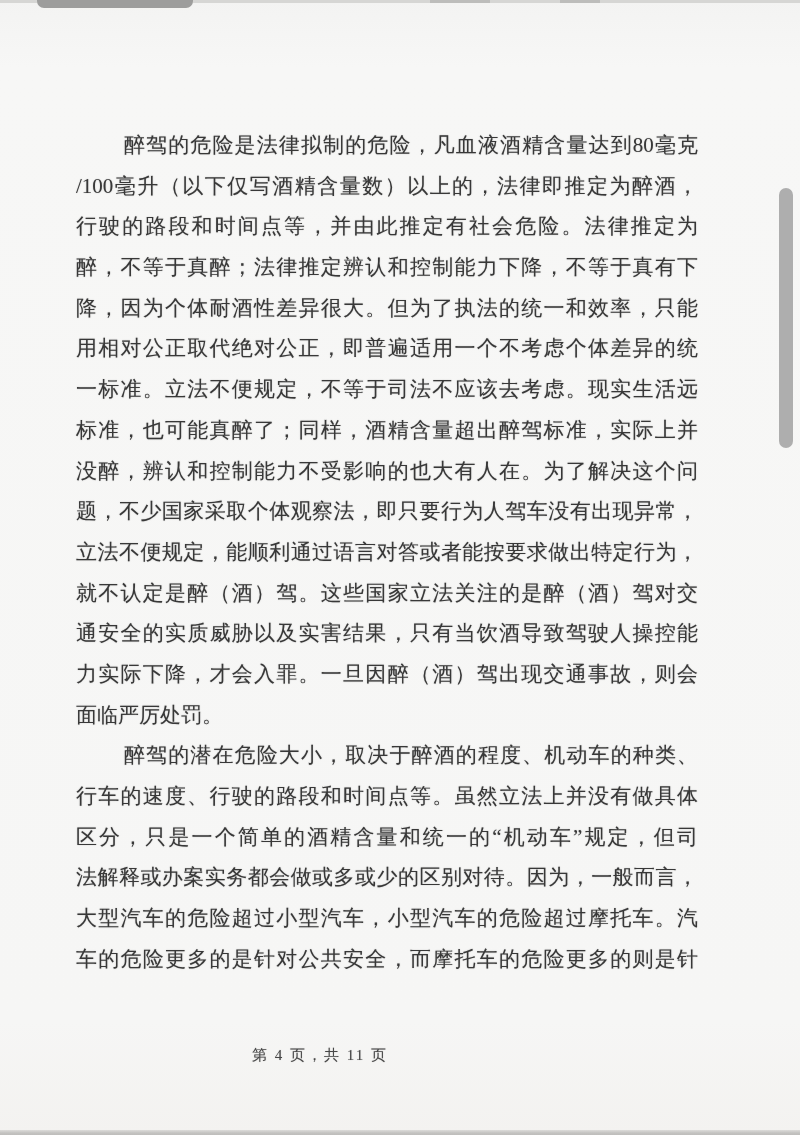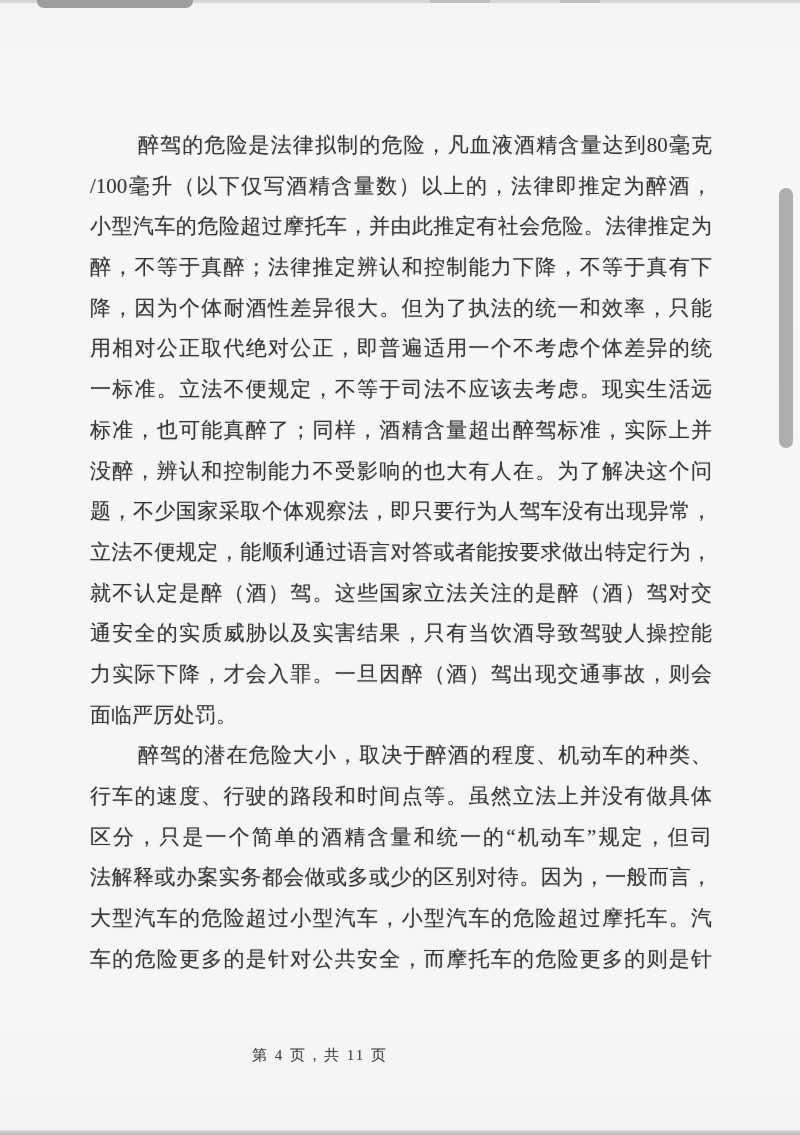--- a/index.html
+++ b/index.html
@@ -38,21 +38,21 @@
     position: absolute;
     left: 779px; top: 188px;
     width: 14px; height: 260px;
     background: #aeaeae;
     border-radius: 7px;
   }
 
   
   .doc-body {
     position: absolute;
-    left: 90px; top: 125px;
+    left: 76px; top: 125px;
     width: 622px;
     color: #383838;
     font-size: 21px;
     text-shadow: 0 0 1.2px rgba(50,50,50,0.38);
   }
   .line {
     height: 40.7px;
     line-height: 40.7px;
     text-align: justify;
     text-align-last: justify;
@@ -91,21 +91,21 @@
 <div class="top-edge-line"></div>
 <div class="top-edge-tab"></div>
 <div class="top-edge-dash" style="left:430px;width:60px;"></div>
 <div class="top-edge-dash" style="left:560px;width:40px;"></div>
 
 <div class="scrollbar-thumb"></div>
 
 <div class="doc-body">
   <div class="line first">醉驾的危险是法律拟制的危险，凡血液酒精含量达到80毫克</div>
   <div class="line">/100毫升（以下仅写酒精含量数）以上的，法律即推定为醉酒，</div>
-  <div class="line">小型汽车的危险超过摩托车，并由此推定有社会危险。法律推定为</div>
+  <div class="line">行驶的路段和时间点等，并由此推定有社会危险。法律推定为</div>
   <div class="line">醉，不等于真醉；法律推定辨认和控制能力下降，不等于真有下</div>
   <div class="line">降，因为个体耐酒性差异很大。但为了执法的统一和效率，只能</div>
   <div class="line">用相对公正取代绝对公正，即普遍适用一个不考虑个体差异的统</div>
   <div class="line">一标准。立法不便规定，不等于司法不应该去考虑。现实生活远</div>
   <div class="line">标准，也可能真醉了；同样，酒精含量超出醉驾标准，实际上并</div>
   <div class="line">没醉，辨认和控制能力不受影响的也大有人在。为了解决这个问</div>
   <div class="line">题，不少国家采取个体观察法，即只要行为人驾车没有出现异常，</div>
   <div class="line">立法不便规定，能顺利通过语言对答或者能按要求做出特定行为，</div>
   <div class="line">就不认定是醉（酒）驾。这些国家立法关注的是醉（酒）驾对交</div>
   <div class="line">通安全的实质威胁以及实害结果，只有当饮酒导致驾驶人操控能</div>

